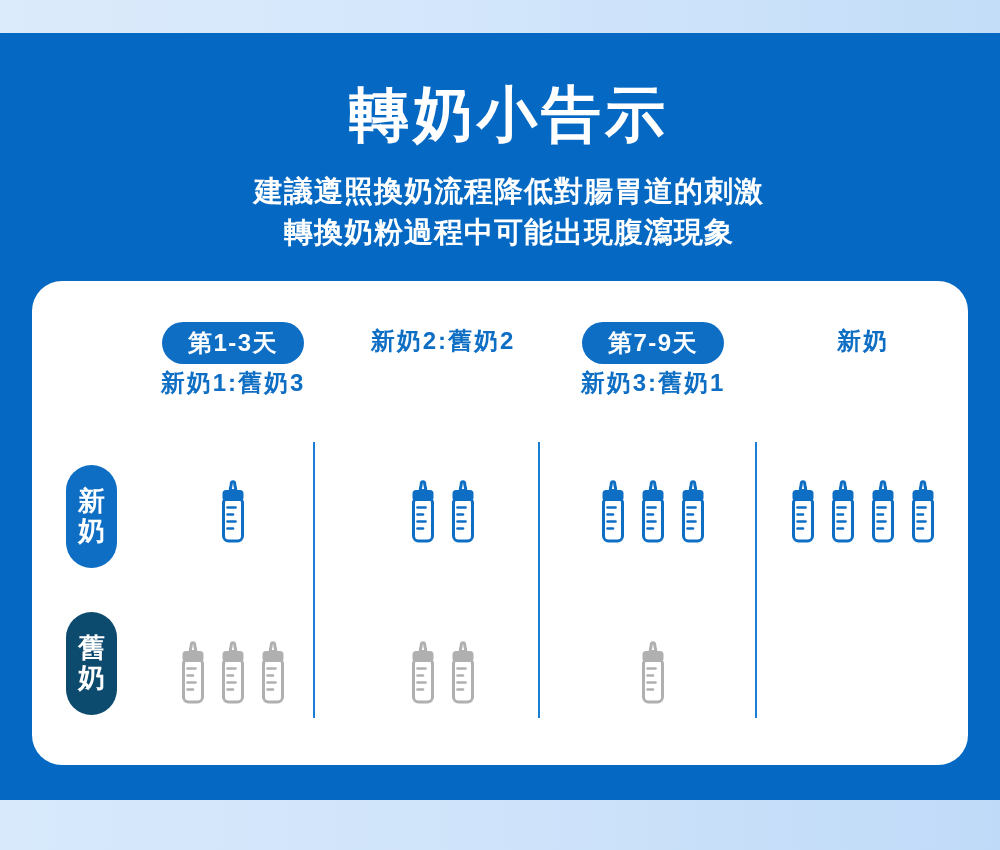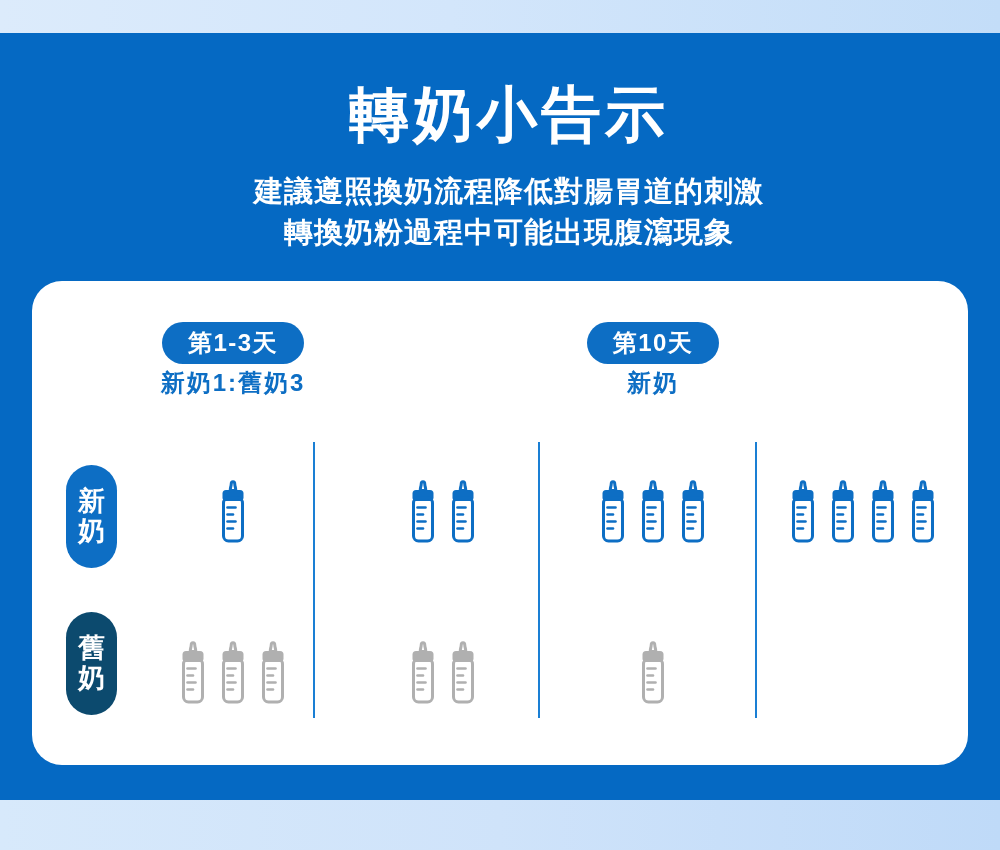--- a/index.html
+++ b/index.html
@@ -186,23 +186,27 @@
   </div>
 
   <div class="card">
 
     <div class="col-headers">
       <div class="col-head">
         <span class="day-pill">第1-3天</span>
         <span class="ratio">新奶1:舊奶3</span>
       </div>
       <div class="col-head">
+        <span class="ratio">新奶2:舊奶2</span>
       </div>
       <div class="col-head">
-        <span class="day-pill">第10天</span>
+        <span class="day-pill">第7-9天</span>
+        <span class="ratio">新奶3:舊奶1</span>
+      </div>
+      <div class="col-head">
         <span class="ratio">新奶</span>
       </div>
     </div>
 
     <div class="row-badge row-badge-new">
       <span>新奶</span>
     </div>
     <div class="row-badge row-badge-old">
       <span>舊奶</span>
     </div>

